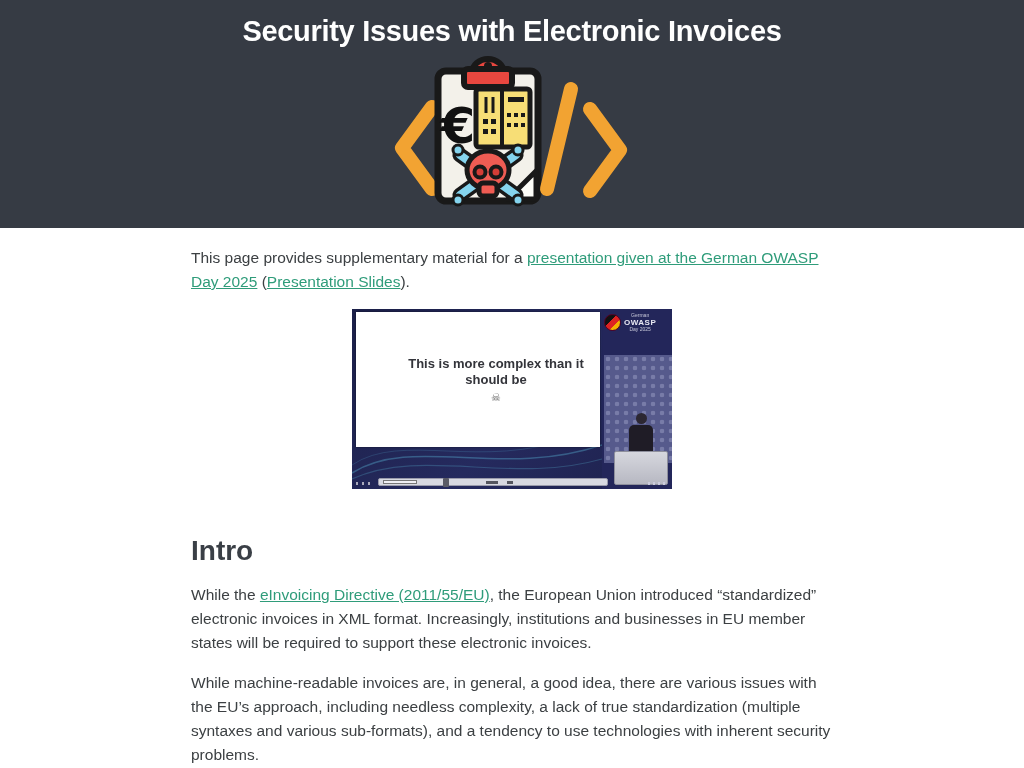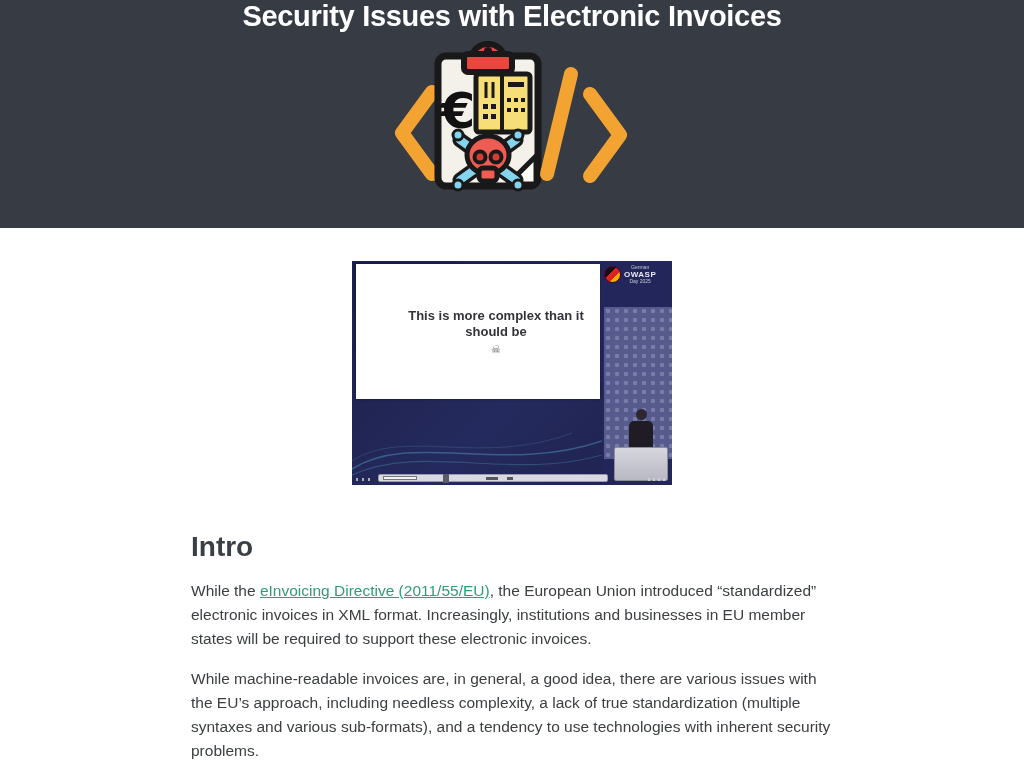--- a/index.html
+++ b/index.html
@@ -18,20 +18,21 @@
   body{
     background:#ffffff;
     font-family:"Liberation Sans","DejaVu Sans",sans-serif;
     color:var(--text);
   }
   
   .page-header{
     background:var(--header-bg);
     height:228px;
     text-align:center;
+    padding-top:15px;
   }
   .page-title{
     color:#ffffff;
     font-size:29px;
     font-weight:700;
     letter-spacing:-0.3px;
   }
   .logo-wrap{margin-top:7px;}
   .logo-wrap svg{display:inline-block;}
   
@@ -47,21 +48,21 @@
   }
   a{
     color:var(--link);
     text-decoration:underline;
     cursor:pointer;
   }
   
   .video-figure{margin-top:15px;text-align:center;}
   .video{
     position:relative;
-    width:320px;height:224px;
+    width:320px;height:180px;
     margin:0 auto;
     background:linear-gradient(135deg,#1c2049 0%,#252a5e 55%,#1d214c 100%);
     overflow:hidden;
     text-align:left;
   }
   .video-waves{position:absolute;left:0;bottom:8px;}
   .slide{
     position:absolute;left:4px;top:3px;width:244px;height:135px;
     background:#ffffff;
     box-shadow:0 0 2px rgba(0,0,0,.5);
@@ -186,20 +187,23 @@
 
       <g>
         <polyline points="200,54 230,95 200,136" fill="none" stroke="#f2a332" stroke-width="14" stroke-linecap="round" stroke-linejoin="round"></polyline>
       </g>
     </svg>
   </div>
 </header>
 
 <main>
 
+  <p>
+    <span>This page provides supplementary material for a </span><a>presentation given at the German OWASP Day 2025</a><span> (</span><a>Presentation Slides</a><span>).</span>
+  </p>
 
   <figure class="video-figure">
     <div class="video">
       <svg class="video-waves" width="250" height="60">
         <path d="M0,52 C60,14 150,58 250,24" fill="none" stroke="rgba(95,195,225,0.35)" stroke-width="1.5"></path>
         <path d="M0,58 C70,26 160,64 250,38" fill="none" stroke="rgba(95,195,225,0.25)" stroke-width="1.2"></path>
         <path d="M0,44 C50,10 130,50 220,16" fill="none" stroke="rgba(95,195,225,0.18)" stroke-width="1"></path>
       </svg>
 
       <div class="right-col">

